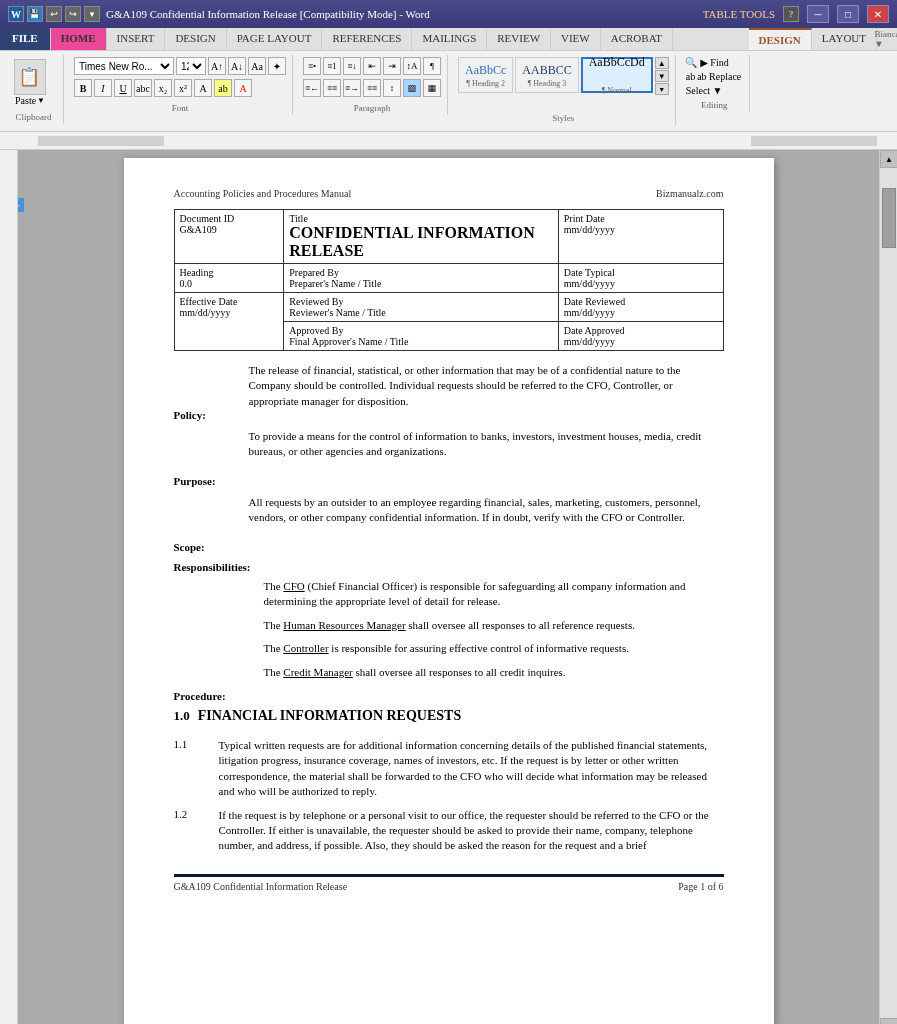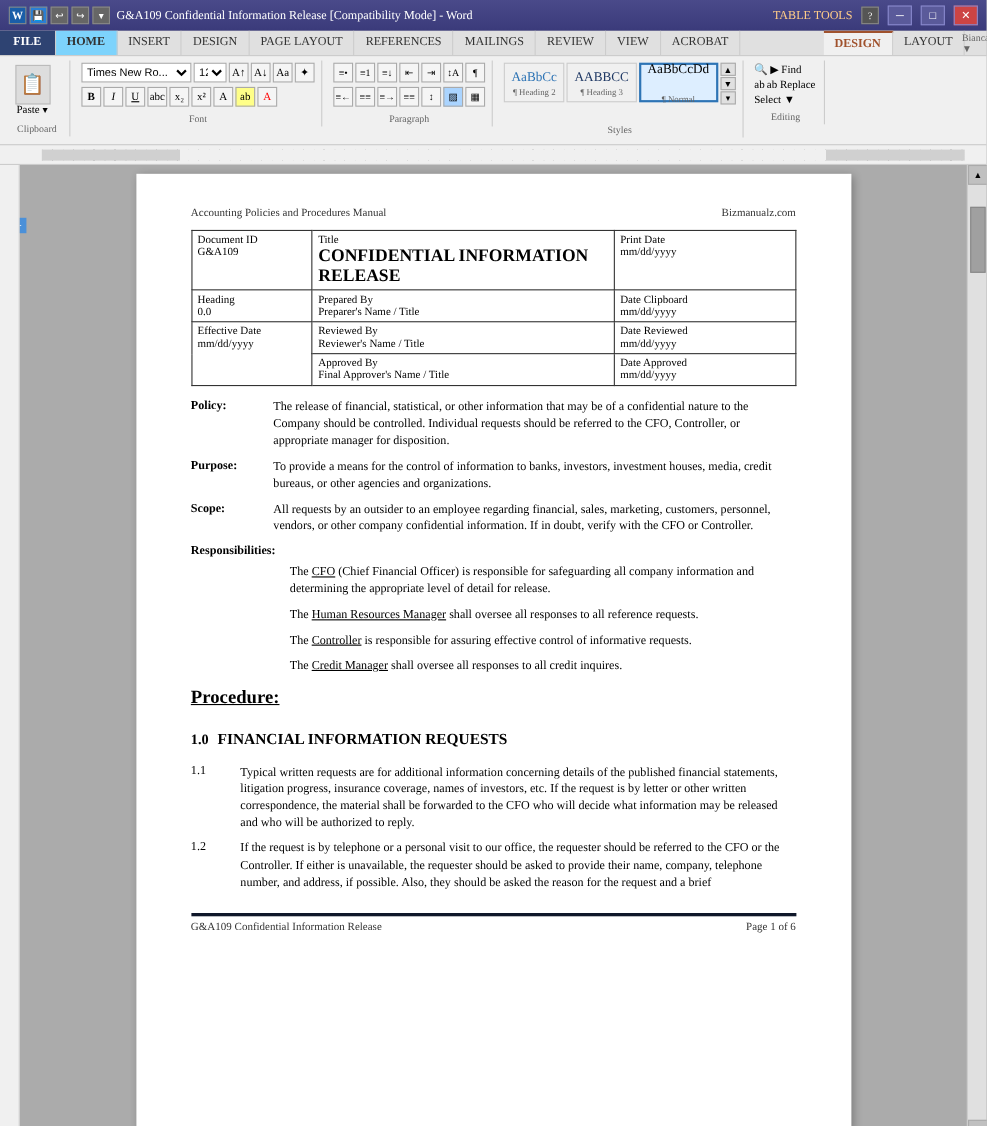--- a/index.html
+++ b/index.html
@@ -25,21 +25,21 @@
     
     .ribbon { background: #f0f0f0; border-bottom: 1px solid #ccc; }
     .ribbon-tabs { display: flex; background: #e0e0e0; border-bottom: 1px solid #ccc; }
     .ribbon-tab {
       padding: 4px 10px;
       font-size: 11px;
       cursor: pointer;
       border-right: 1px solid #ccc;
       color: #333;
     }
-    .ribbon-tab.active { background: #7dd3fc; color: #333; font-weight: bold; }
+    .ribbon-tab.active { background: #ec4899; color: #333; font-weight: bold; }
     .ribbon-tab.file { background: #2e4372; color: white; padding: 4px 12px; font-weight: bold; }
     .ribbon-tab.design-active { background: #f0f0f0; border-top: 2px solid #a0522d; color: #a0522d; font-weight: bold; }
 
     .ribbon-content { display: flex; padding: 4px 4px 2px 4px; gap: 4px; align-items: flex-start; min-height: 80px; }
     .ribbon-group { display: flex; flex-direction: column; border-right: 1px solid #ccc; padding: 2px 6px; position: relative; min-width: 50px; }
     .ribbon-group-label { font-size: 9px; color: #666; text-align: center; position: absolute; bottom: 2px; left: 0; right: 0; }
     .ribbon-group-content { display: flex; gap: 2px; align-items: flex-start; padding-bottom: 14px; }
 
     
     .paste-btn { display: flex; flex-direction: column; align-items: center; cursor: pointer; padding: 2px 4px; }
@@ -80,28 +80,28 @@
 
     
     .doc-table { width: 100%; border-collapse: collapse; margin-bottom: 12px; }
     .doc-table td { border: 1px solid #333; padding: 3px 5px; font-size: 10px; vertical-align: top; }
     .doc-table .cell-label { font-weight: normal; }
     .doc-table .cell-title { font-weight: bold; font-size: 16px; }
 
     
     .section { margin-bottom: 10px; }
     .section-row { display: flex; gap: 0; margin-bottom: 8px; }
-    .section-label { font-weight: bold; min-width: 75px; font-size: 11px; flex-shrink: 0; }
+    .section-label { font-weight: bold; min-width: 75px; font-size: 11px; flex-shrink: 0; margin-top: 46px; }
     .section-text { font-size: 11px; line-height: 1.4; flex: 1; }
 
     .responsibilities-label { font-weight: bold; font-size: 11px; margin-bottom: 6px; }
     .responsibilities-text { margin-left: 90px; font-size: 11px; line-height: 1.4; margin-bottom: 8px; }
     .underline-text { text-decoration: underline; }
 
-    .procedure-label { font-weight: bold; font-size: 17px; margin-bottom: 20px; text-decoration: underline; }
+    .procedure-label { font-weight: bold; font-size: 11px; margin-bottom: 6px; }
 
     .heading-1 { font-size: 14px; font-weight: bold; margin-bottom: 6px; }
     .heading-number { margin-right: 8px; }
 
     .numbered-section { display: flex; margin-bottom: 8px; justify-content: space-between; }
     .num-label { min-width: 45px; font-size: 11px; flex-shrink: 0; }
     .num-text { font-size: 11px; line-height: 1.4; flex: 1; }
 
     
     .page-footer { display: flex; justify-content: space-between; margin-top: 20px; padding-top: 4px; border-top: 3px solid #0f172a; font-size: 10px; color: #333; }
@@ -312,21 +312,21 @@
           <tr>
             <td>
               <div>Heading</div>
               <div>0.0</div>
             </td>
             <td>
               <div>Prepared By</div>
               <div class="cell-label">Preparer's Name / Title</div>
             </td>
             <td>
-              <div>Date Clipboard</div>
+              <div>Date Typical</div>
               <div>mm/dd/yyyy</div>
             </td>
           </tr>
           <tr>
             <td rowspan="2">
               <div>Effective Date</div>
               <div>mm/dd/yyyy</div>
             </td>
             <td>
               <div>Reviewed By</div>

